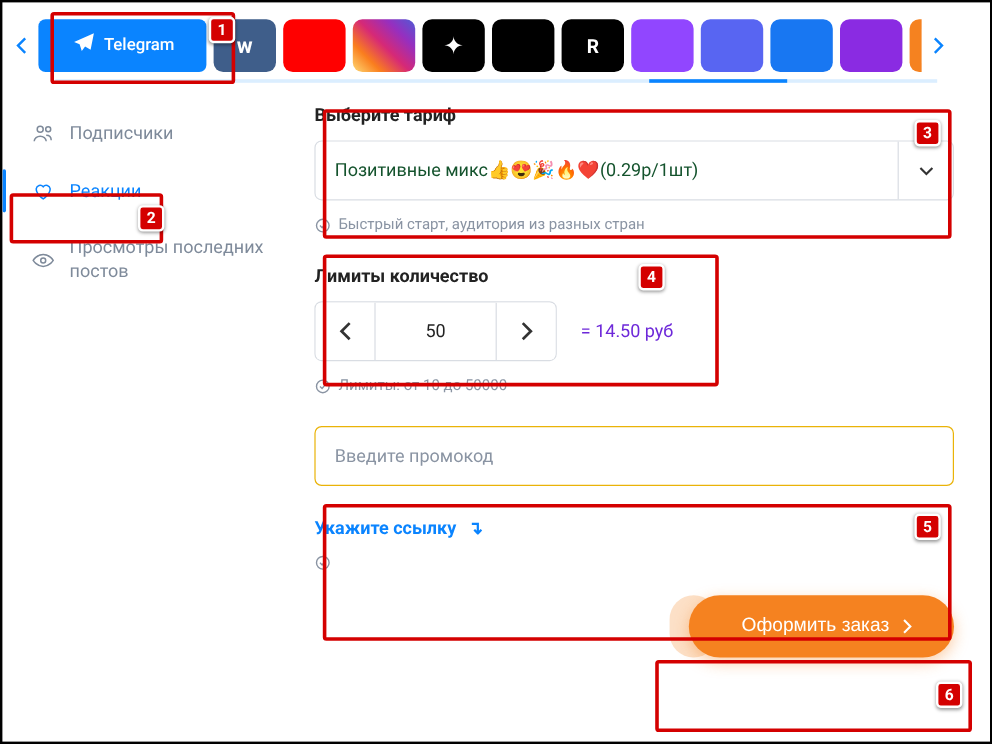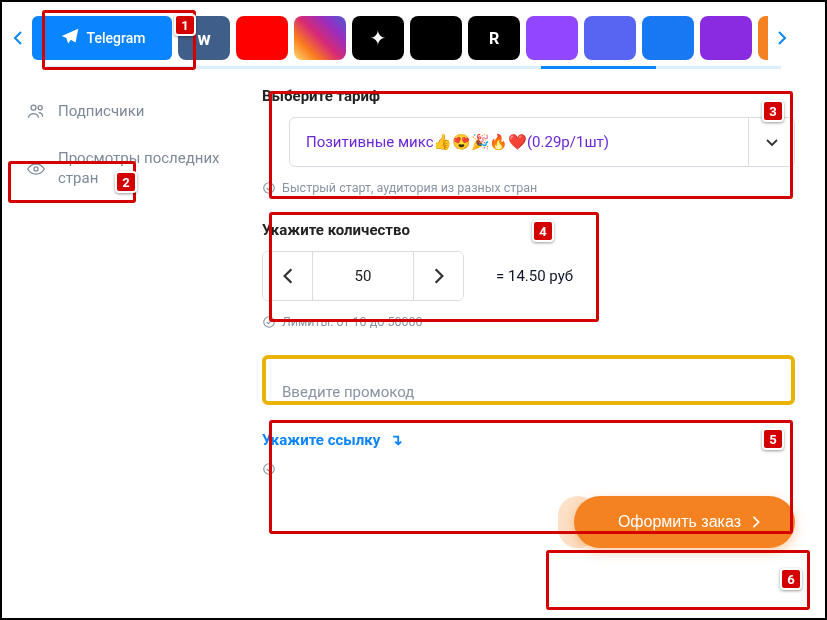--- a/index.html
+++ b/index.html
@@ -31,34 +31,34 @@
   .sidebar-item { display: flex; align-items: center; gap: 12px; padding: 14px 14px; color: #7e8a9a; font-size: 15px; cursor: pointer; border-radius: 4px; position:relative; }
   .sidebar-item.active { color: #0a84ff; }
   .sidebar-item.active::before { content:''; position:absolute; left:-10px; top:6px; bottom:6px; width:3px; background:#0a84ff; border-radius:2px; }
   .sidebar-item .ico { width:20px; display:flex; align-items:center; justify-content:center; }
   .sidebar-item .ico svg { width:20px; height:20px; stroke:currentColor; fill:none; stroke-width:1.5; }
 
   .main { flex:1; padding-right: 30px; padding-left: 20px; }
   .field-block { margin-bottom: 26px; }
   .field-label { font-weight: 700; font-size: 15px; color:#222; margin-bottom: 12px; }
   .field-label.blue { color:#0a84ff; }
-  .select-box { border:1px solid #d9dde3; border-radius:6px; height:50px; display:flex; align-items:center; padding:0 16px; font-size:15px; color:#6d28d9; position:relative; cursor:pointer;margin-left:27px; }
+  .select-box { border:1px solid #d9dde3; border-radius:6px; height:50px; display:flex; align-items:center; padding:0 16px; font-size:15px; color:#14532d; position:relative; cursor:pointer; }
   .select-box .chev { position:absolute; right:0; top:0; bottom:0; width:46px; border-left:1px solid #d9dde3; display:flex; align-items:center; justify-content:center; color:#555; }
   .hint { display:flex; align-items:center; gap:6px; font-size:12.5px; color:#8a94a3; margin-top:13px; }
   .hint svg { width:14px; height:14px; stroke:#8a94a3; fill:none; stroke-width:2; }
   
-  .qty-row { display:flex; align-items:center; gap:32px; }
+  .qty-row { display:flex; align-items:center; gap:20px; }
   .stepper { display:flex; border:1px solid #d9dde3; border-radius:6px; height:50px; overflow:hidden; }
   .stepper-btn { width:50px; display:flex; align-items:center; justify-content:center; color:#555; cursor:pointer; font-size:18px; border:none; background:#fff; }
   .stepper-btn:first-child { border-right:1px solid #d9dde3; }
   .stepper-btn:last-child { border-left:1px solid #d9dde3; }
   .stepper-val { width:100px; display:flex; align-items:center; justify-content:center; font-size:15px; color:#222; }
-  .price { font-size:15px; color:#0f172a; }
-
-  .text-input { border:4px solid #eab308; border-radius:6px; height:50px; display:flex; align-items:flex-end; padding:0 16px; font-size:15px; color:#8a94a3; position:relative; }
+  .price { font-size:15px; color:#6d28d9; }
+
+  .text-input { border:1px solid #eab308; border-radius:6px; height:50px; display:flex; align-items:center; padding:0 16px; font-size:15px; color:#8a94a3; position:relative; }
   .text-input.link .link-ico { position:absolute; right:0; top:0; bottom:0; width:46px; border-left:1px solid #d9dde3; display:flex; align-items:center; justify-content:center; color:#555; }
   .link-label-arrow { margin-left:6px; }
 
   .submit-row { display:flex; justify-content:flex-end; margin-top:20px; }
   .submit-btn { background:#f58220; color:#fff; border:none; height:52px; padding:0 34px 0 44px; border-radius:26px 26px 26px 26px; font-size:16px; font-weight:500; display:flex; align-items:center; gap:10px; cursor:pointer; box-shadow:0 4px 12px rgba(245,130,32,.4); position:relative; }
   .submit-btn::before { content:''; position:absolute; left:-16px; top:0; width:40px; height:52px; background:#f58220; border-radius:26px; z-index:-1; opacity:.25; }
 
   
   .callout { position:absolute; border:3px solid #d40000; border-radius:3px; pointer-events:none; }
   .badge { position:absolute; background:#d40000; color:#fff; width:22px; height:22px; border:2px solid #fff; border-radius:4px; display:flex; align-items:center; justify-content:center; font-size:13px; font-weight:700; box-shadow:0 1px 3px rgba(0,0,0,.4); }
@@ -150,28 +150,36 @@
       <span class="ico">
           <svg viewBox="0 0 24 24">
             <circle cx="9" cy="8" r="3"></circle>
             <path d="M3 20c0-3 3-5 6-5s6 2 6 5"></path>
             <circle cx="17" cy="8" r="2.5"></circle>
             <path d="M15 14c3 0 5 2 5 5"></path>
           </svg>
         </span>
       <span>Подписчики</span>
     </div>
+    <div class="sidebar-item active">
+      <span class="ico">
+          <svg viewBox="0 0 24 24">
+            <path d="M12 20s-7-4.5-7-10a4 4 0 017-2 4 4 0 017 2c0 5.5-7 10-7 10z"></path>
+          </svg>
+        </span>
+      <span>Реакции</span>
+    </div>
     <div class="sidebar-item">
       <span class="ico">
           <svg viewBox="0 0 24 24">
             <path d="M2 12s3.5-6 10-6 10 6 10 6-3.5 6-10 6S2 12 2 12z"></path>
             <circle cx="12" cy="12" r="2.5"></circle>
           </svg>
         </span>
-      <span style="line-height:1.3;">Просмотры последних стран</span>
+      <span style="line-height:1.3;">Просмотры последних постов</span>
     </div>
   </div>
 
   <div class="main">
 
     <div class="field-block">
       <div class="field-label">Выберите тариф</div>
       <div class="select-box">
         <span>Позитивные микс </span>
           <span class="emoji">👍😍🎉🔥❤️</span>
@@ -185,21 +193,21 @@
       <div class="hint">
         <svg viewBox="0 0 24 24">
             <circle cx="12" cy="12" r="9"></circle>
             <path d="M8 12l3 3 5-6"></path>
           </svg>
         <span>Быстрый старт, аудитория из разных стран</span>
       </div>
     </div>
 
     <div class="field-block">
-      <div class="field-label">Укажите количество</div>
+      <div class="field-label">Лимиты количество</div>
       <div class="qty-row">
         <div class="stepper">
           <button class="stepper-btn">
               <svg width="12" height="18" viewBox="0 0 10 16">
                 <path d="M8 2 L2 8 L8 14" stroke="#333" stroke-width="2" fill="none"></path>
               </svg>
             </button>
           <div class="stepper-val">50</div>
           <button class="stepper-btn">
               <svg width="12" height="18" viewBox="0 0 10 16">

